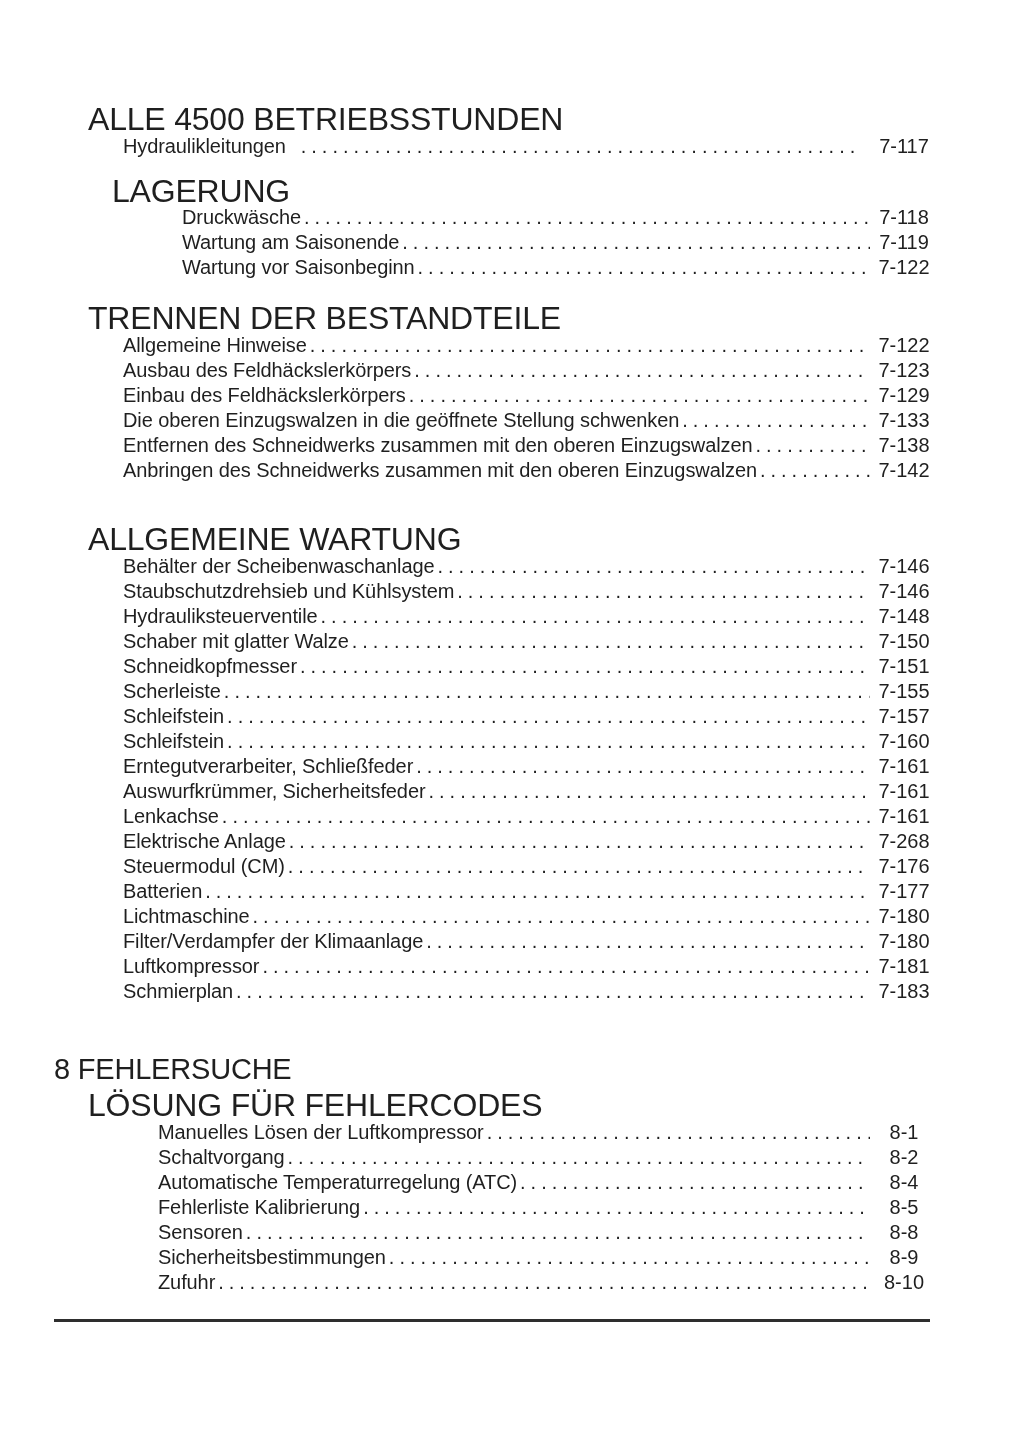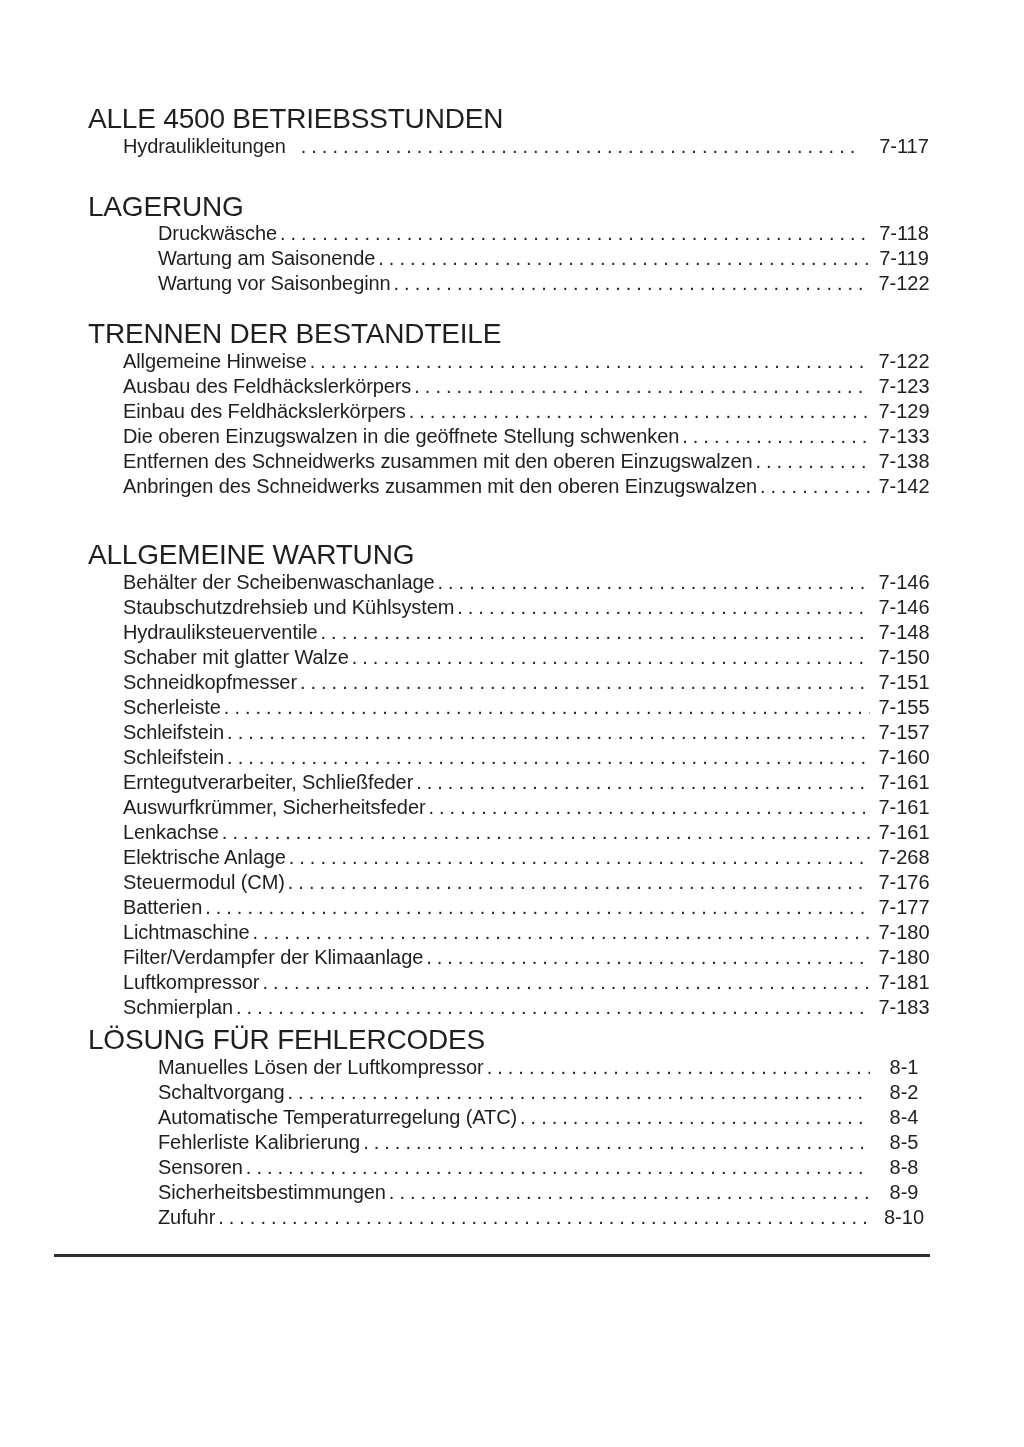--- a/index.html
+++ b/index.html
@@ -10,21 +10,21 @@
     background: #ffffff;
     color: #1f1f1f;
     font-family: "Liberation Sans", "DejaVu Sans", sans-serif;
     overflow: hidden;
   }
   .toc { padding-top: 104px; }
 
   .toc-section { margin: 0; }
   .section-heading {
     margin: 0 94px 0 88px;
-    font-size: 28px;
+    font-size: 32px;
     line-height: 30px;
     font-weight: 400;
     letter-spacing: -0.2px;
     white-space: nowrap;
   }
   .chapter-heading {
     margin-left: 54px;
     font-size: 29px;
     line-height: 32px;
   }
@@ -52,21 +52,21 @@
     letter-spacing: 5px;
   }
   .entry-page {
     flex: 0 0 auto;
     min-width: 52px;
     text-align: center;
   }
 
   
   .s0 { margin-top: 0; }
-  .s1 { margin-top: 33px; }
+  .s1 { margin-top: 17px; padding-left: 24px; }
   .s2 { margin-top: 22px; }
   .s3 { margin-top: 41px; }
   .s4 { margin-top: 49px; }
   .s5 { margin-top: 5px; }
   .s0 .entry { line-height: 25px; gap: 12px; }
   .s1 .entry { line-height: 23px; }
   .s2 .entry { line-height: 25px; }
   .s3 .entry { line-height: 24px; }
   .s5 .entry { line-height: 24px; }
 
@@ -265,20 +265,24 @@
   </div>
 
   <div class="entry">
     <span class="entry-title">Schmierplan</span>
     <span class="leader"></span>
     <span class="entry-page">7-183</span>
   </div>
 </div>
   </section>
 
+  <section class="toc-section s4">
+    <h2 class="section-heading chapter-heading">8 FEHLERSUCHE</h2>
+
+  </section>
 
   <section class="toc-section s5">
     <h2 class="section-heading">LÖSUNG FÜR FEHLERCODES</h2>
     <div class="entries indent-2">
   <div class="entry">
     <span class="entry-title">Manuelles Lösen der Luftkompressor</span>
     <span class="leader"></span>
     <span class="entry-page">8-1</span>
   </div>
 

